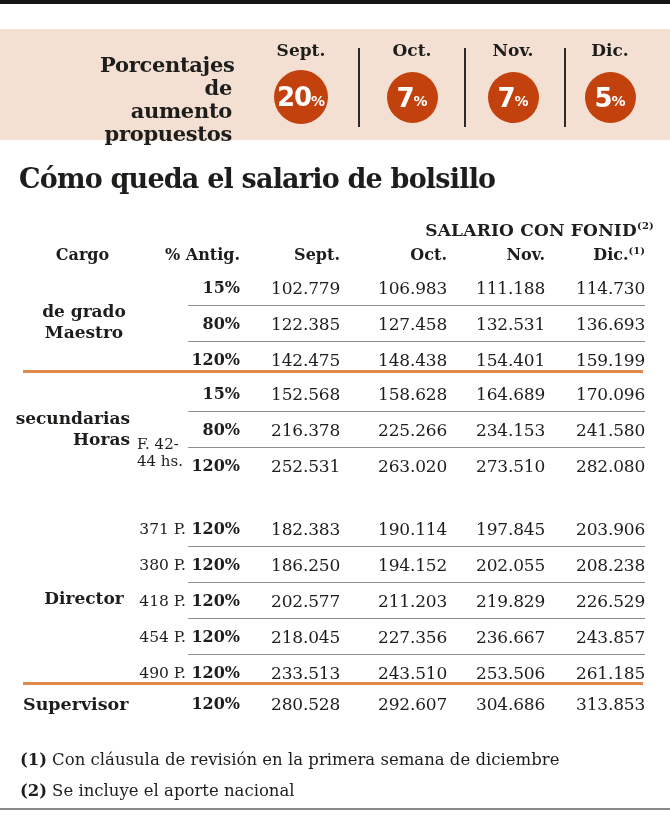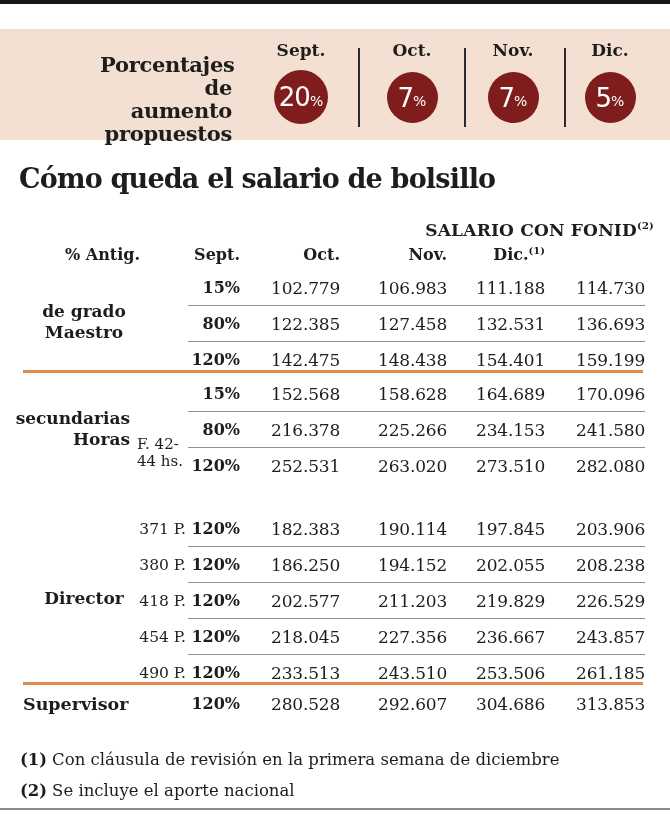--- a/index.html
+++ b/index.html
@@ -12,23 +12,23 @@
 
   
   .band { position:absolute; top:29px; left:0; right:0; height:111px; background:#f4e0d2; }
   .band-label {
     position:absolute; left:100px; top:24px; width:132px; text-align:right;
     font-size:21px; font-weight:bold; line-height:23px; letter-spacing:-0.3px;
   }
   .month { position:absolute; top:12px; width:110px; text-align:center; }
   .month .mlabel { font-size:17px; font-weight:bold; line-height:18px; }
   .badge {
-    margin:11px auto 0; border-radius:50%; background:#7f1d1d; color:#ffffff;
+    margin:11px auto 0; border-radius:50%; background:#c2410c; color:#ffffff;
     display:flex; align-items:center; justify-content:center;
-    font-family:"DejaVu Sans", sans-serif; font-weight:normal;
+    font-family:"DejaVu Sans", sans-serif; font-weight:bold;
   }
   .badge .bnum { font-size:26px; letter-spacing:-1px; }
   .badge .bpct { font-size:14px; margin-top:7px; }
   .m0 { left:246px; } .m1 { left:357px; } .m2 { left:458px; } .m3 { left:555px; }
   .m0 .badge { width:54px; height:54px; }
   .m1 .badge, .m2 .badge, .m3 .badge { width:51px; height:51px; margin-top:13px; }
   .vdiv { position:absolute; top:19px; height:79px; width:2px; background:#2a2a2a; }
   .d0 { left:358px; } .d1 { left:464px; } .d2 { left:564px; }
 
   
@@ -133,20 +133,21 @@
     </div>
   </div>
 
   <div class="title">Cómo queda el salario de bolsillo</div>
 
   <div class="salario-head">
     <span>SALARIO CON FONID</span><sup>(2)</sup>
   </div>
 
   <div class="colheads">
+    <div class="ch ch-cargo">Cargo</div>
     <div class="ch">% Antig.</div>
     <div class="ch">Sept.</div>
     <div class="ch">Oct.</div>
     <div class="ch">Nov.</div>
     <div class="ch"><span>Dic.</span><sup>(1)</sup></div>
   </div>
 
   <div class="group g-maestro">
     <div class="glabel" style="top:31px;">
       <div>de grado</div>

